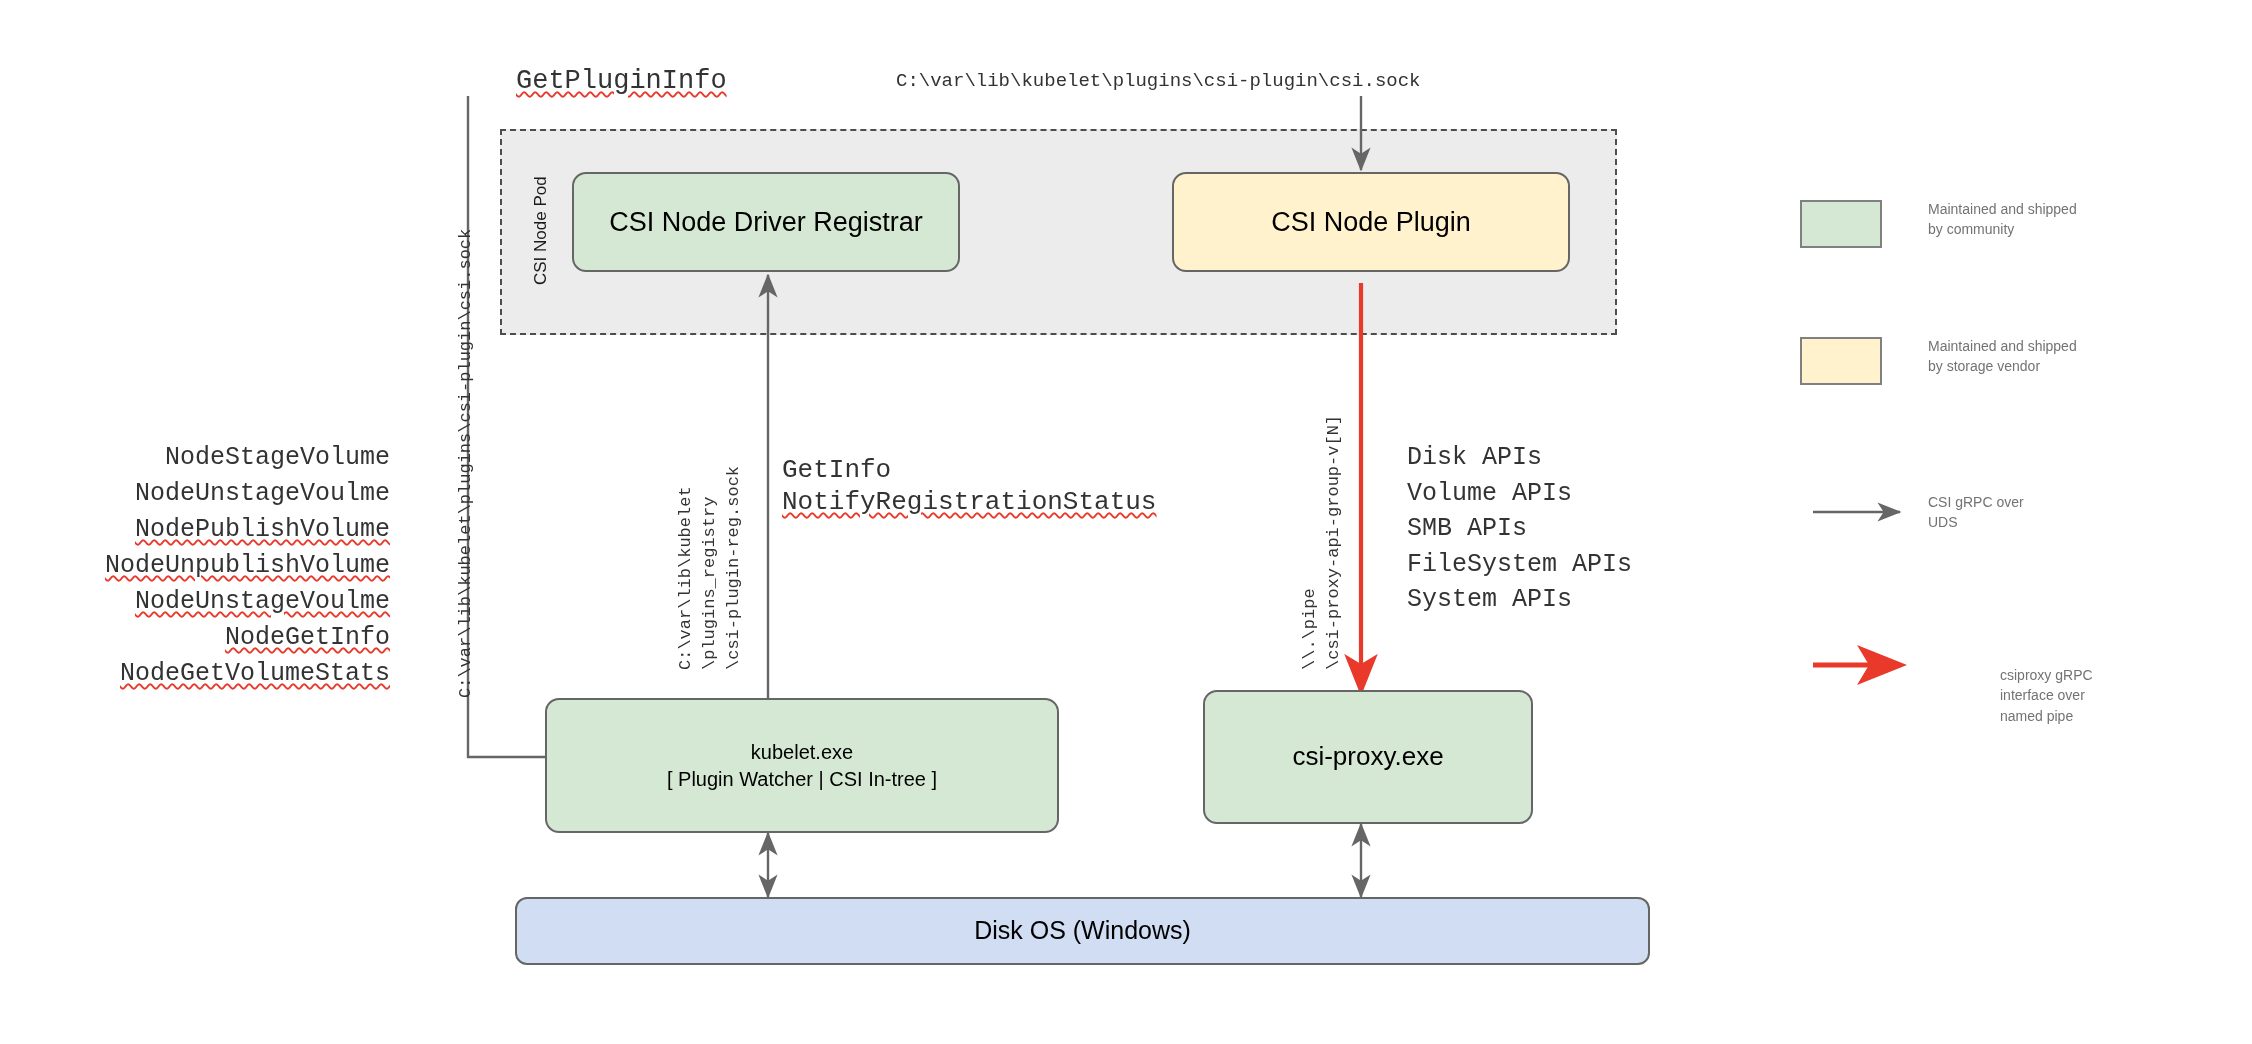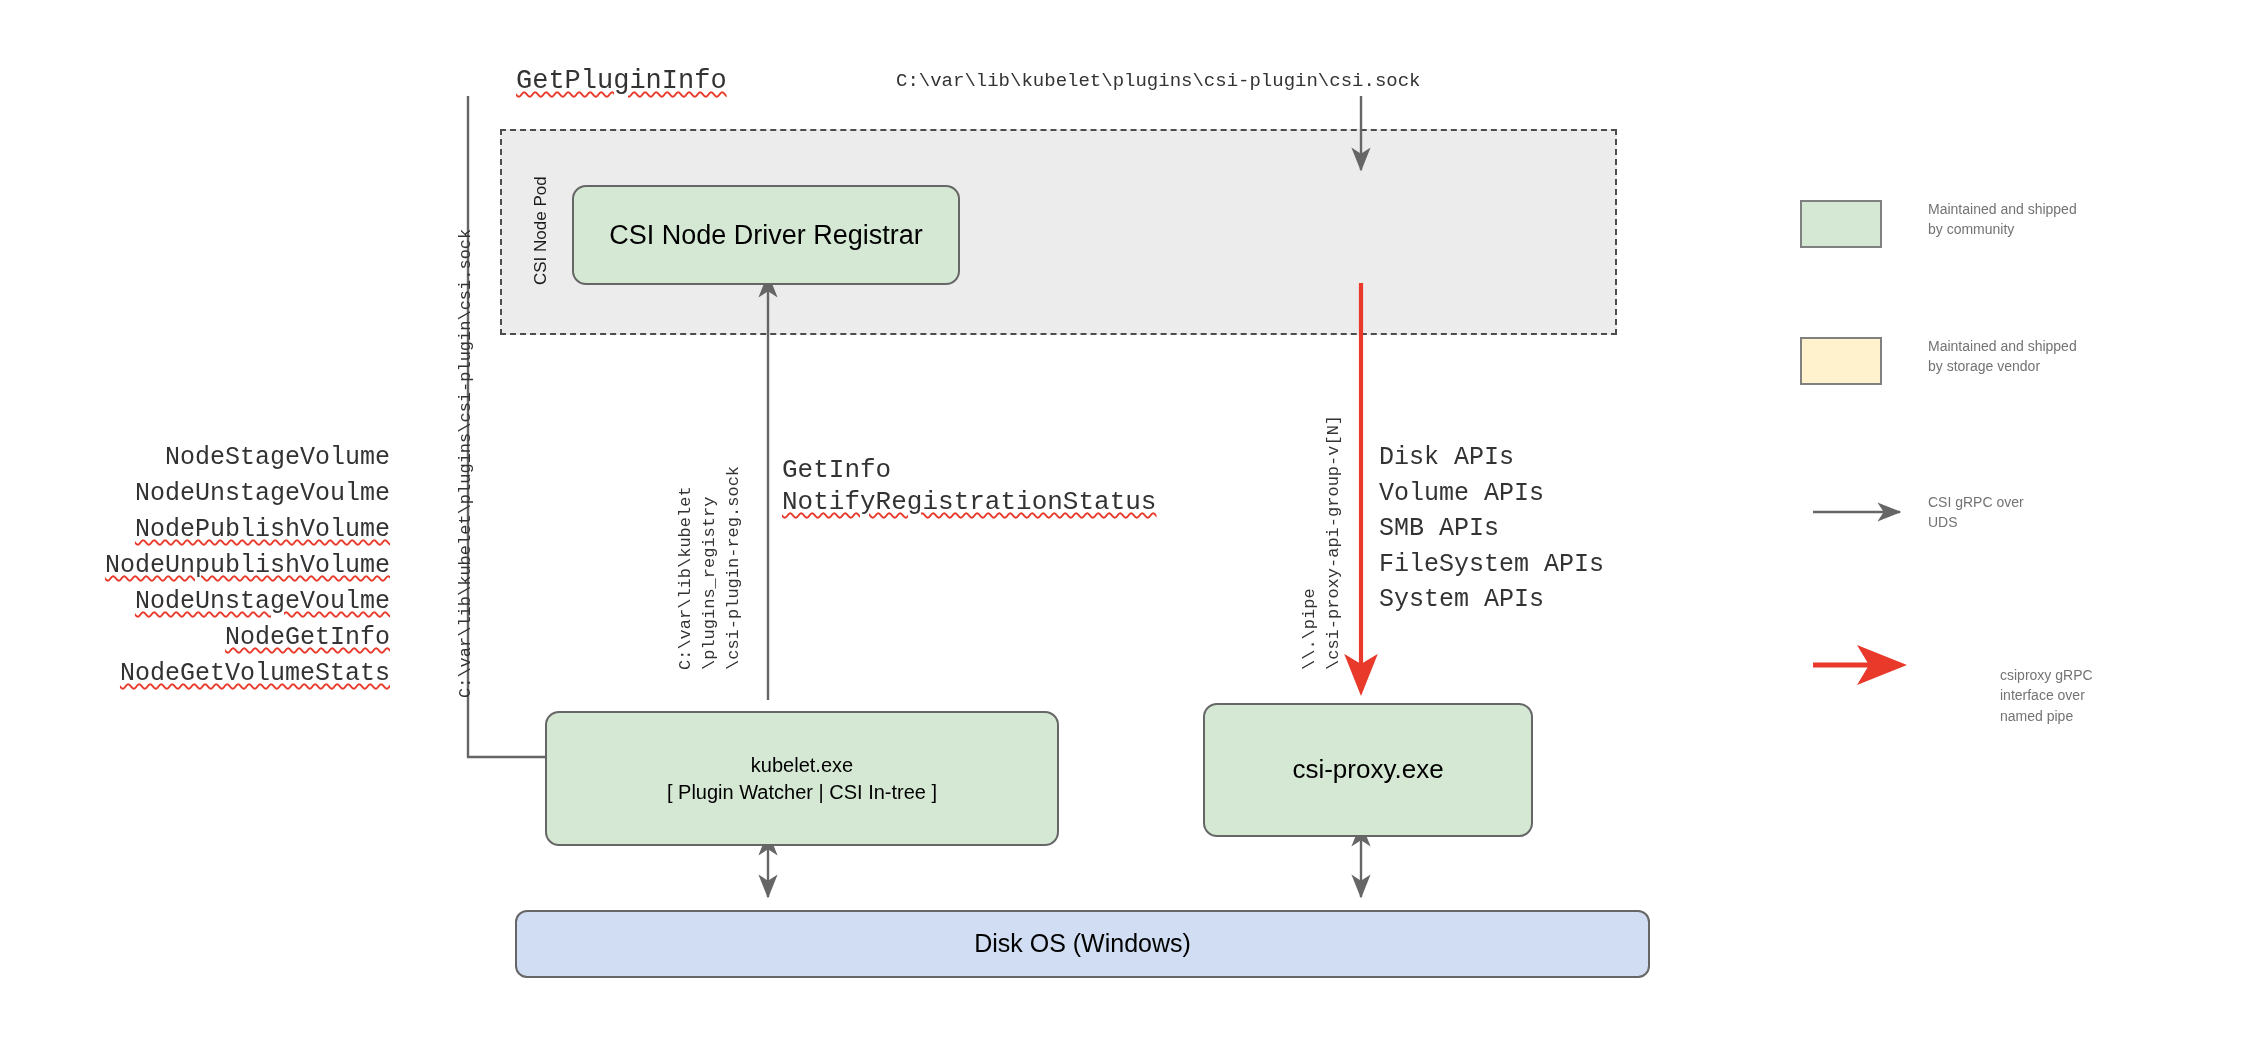--- a/index.html
+++ b/index.html
@@ -3,21 +3,21 @@
 <meta charset="utf-8">
 <style>
   html,body{margin:0;padding:0;background:#ffffff;}
   body{width:2252px;height:1044px;position:relative;overflow:hidden;
        font-family:"Liberation Sans",sans-serif;color:#000;}
   #canvas{position:absolute;inset:0;}
   svg.layer{position:absolute;left:0;top:0;width:2252px;height:1044px;pointer-events:none;}
 
   .node{position:absolute;box-sizing:border-box;border:2px solid #666666;
         border-radius:14px;display:flex;flex-direction:column;align-items:center;
-        justify-content:center;text-align:center;line-height:1.35;margin-top:13px;}
+        justify-content:center;text-align:center;line-height:1.35;}
   .node .ln{display:block;white-space:nowrap;}
   .green{background:#d5e8d4;}
   .yellow{background:#fff2cc;}
   .blue{background:#d0ddf2;}
 
   #pod-box{position:absolute;border:2px dashed #4d4d4d;background:#ececec;box-sizing:border-box;}
   #pod-label{position:absolute;font-size:17px;color:#1a1a1a;white-space:nowrap;
              transform:rotate(-90deg);transform-origin:left top;}
 
   .mono{font-family:"Liberation Mono","DejaVu Sans Mono",monospace;color:#333333;}
@@ -25,21 +25,21 @@
   .vert{position:absolute;white-space:pre;transform:rotate(-90deg);transform-origin:left top;}
 
   .squig{text-decoration:underline;text-decoration-color:#e8392a;
          text-decoration-style:wavy;text-decoration-thickness:1.5px;
          text-underline-offset:3px;}
 
   #api-list{position:absolute;text-align:right;font-size:25px;line-height:1.44;}
   #api-list div{white-space:nowrap;}
 
   #csiproxy-apis{position:absolute;font-size:25px;line-height:1.42;}
-  #csiproxy-apis div{white-space:nowrap;}
+  #csiproxy-apis div{white-space:nowrap;margin-left:28px;}
 
   .leg-swatch{position:absolute;width:82px;height:48px;border:2px solid #808080;box-sizing:border-box;}
   .leg-text{position:absolute;font-size:14px;line-height:1.45;color:#737373;}
   .leg-text div{white-space:nowrap;}
 </style>
 </head>
 <body>
 
 <div id="canvas">
 
@@ -78,20 +78,23 @@
     <path d="M1361,824 L1361,897" fill="none" stroke="#666666" stroke-width="2.4" marker-end="url(#ah-gray)" marker-start="url(#ah-gray-start)"></path>
 
     <path d="M1813,512 L1900,512" fill="none" stroke="#666666" stroke-width="2.4" marker-end="url(#ah-gray-leg)"></path>
     <path d="M1813,665 L1900,665" fill="none" stroke="#e8392a" stroke-width="5" marker-end="url(#ah-red-leg)"></path>
   </svg>
 
   <div class="node green" style="left:572px;top:172px;width:388px;height:100px;font-size:27px;">
     <span class="ln">CSI Node Driver Registrar</span>
   </div>
 
+  <div class="node yellow" style="left:1172px;top:172px;width:398px;height:100px;font-size:27px;">
+    <span class="ln">CSI Node Plugin</span>
+  </div>
 
   <div class="node green" style="left:545px;top:698px;width:514px;height:135px;font-size:20px;">
     <span class="ln">kubelet.exe</span>
     <span class="ln">[ Plugin Watcher | CSI In-tree ]</span>
   </div>
 
   <div class="node green" style="left:1203px;top:690px;width:330px;height:134px;font-size:26px;">
     <span class="ln">csi-proxy.exe</span>
   </div>
 

